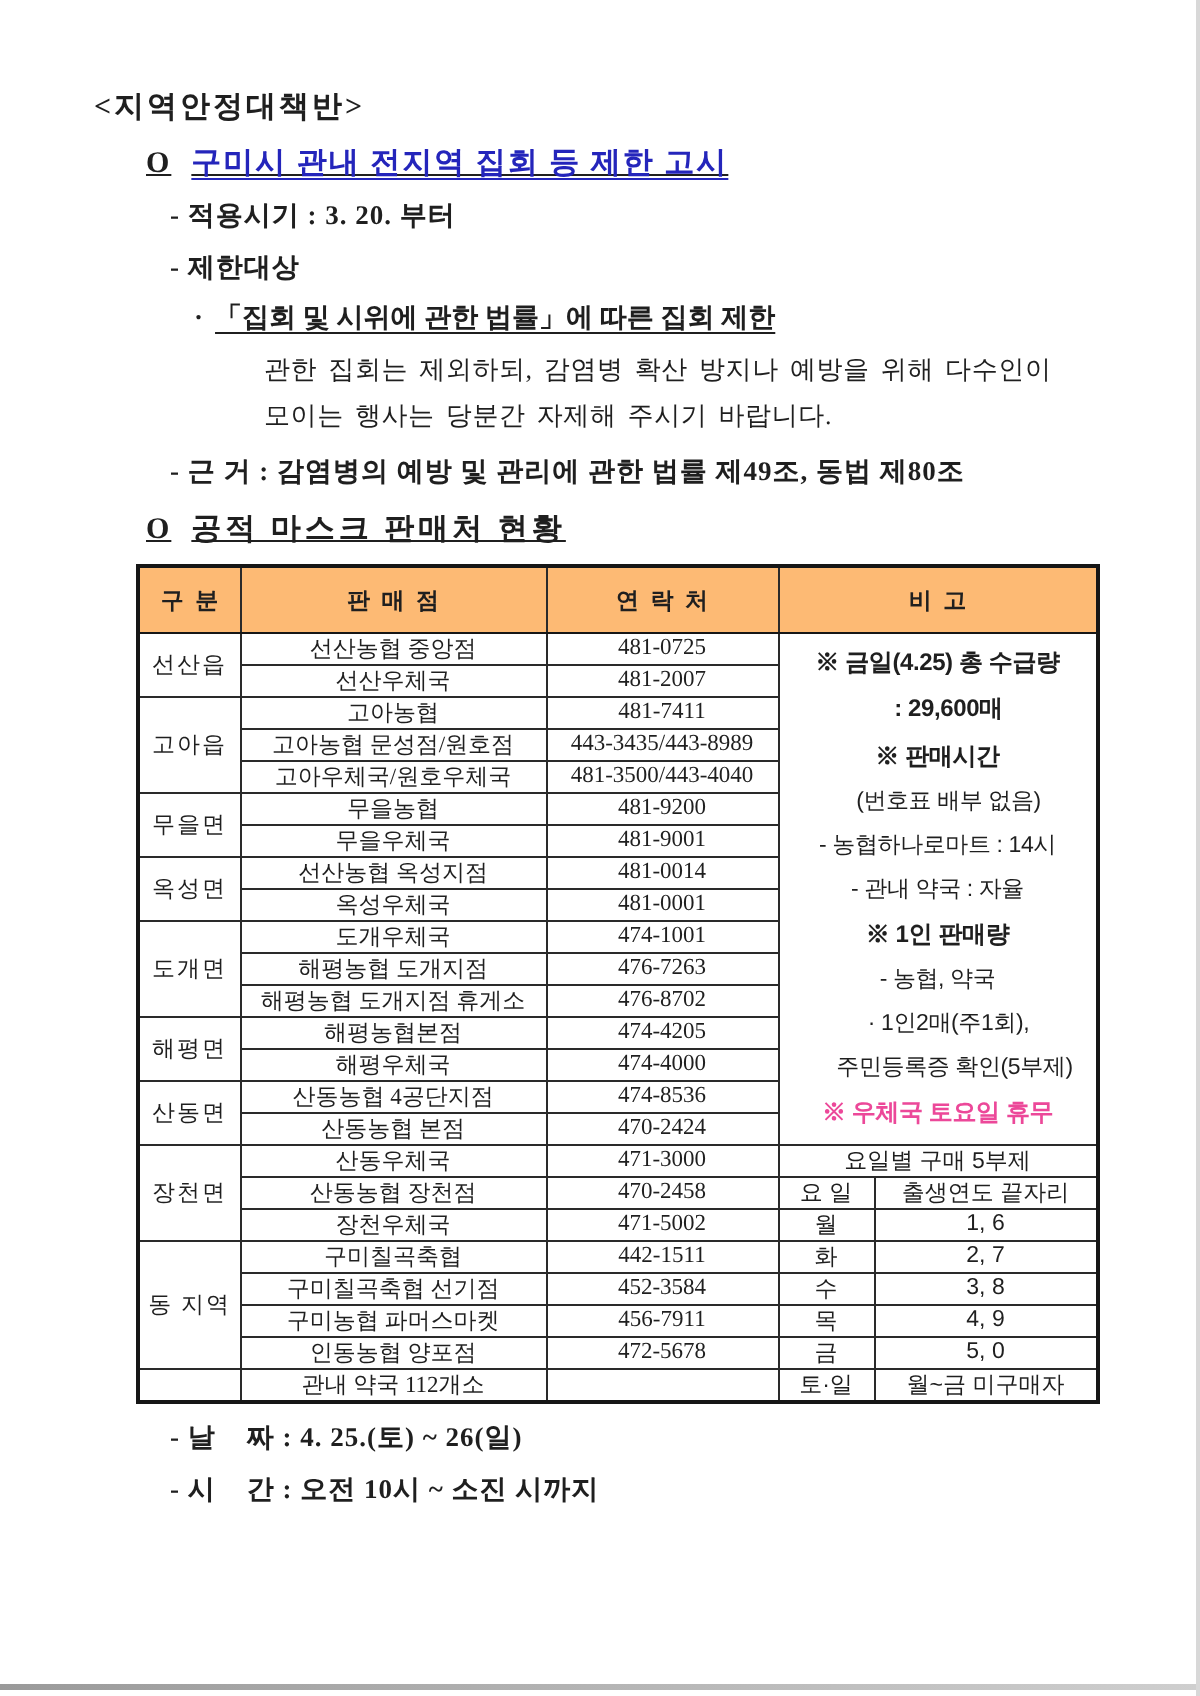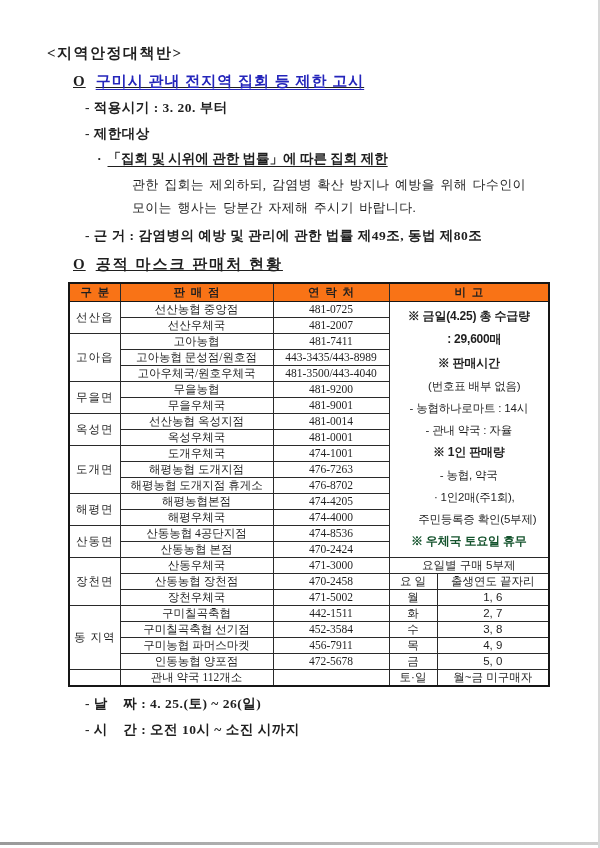--- a/index.html
+++ b/index.html
@@ -31,33 +31,33 @@
   .note-cont { margin-left:19px; }
 
   .mask-head { margin-top:10px; }
   .mask-title { letter-spacing:2px; }
 
   table.mask { border-collapse:collapse; margin:8px 0 0 21px; table-layout:fixed;
     border:2px solid #161616; }
   table.mask td, table.mask th { border:1px solid #2a2a2a; height:15px;
     text-align:center; vertical-align:middle; font-size:11.5px; font-weight:400;
     overflow:hidden; white-space:pre-wrap; padding:0 2px; }
-  table.mask th { background:#f97316; font-weight:700; font-size:11.5px;
-    height:18px; border-bottom:1.5px solid #161616; }
+  table.mask th { background:#fdba74; font-weight:700; font-size:11.5px;
+    height:33px; border-bottom:1.5px solid #161616; }
   td.region { font-size:11.5px; letter-spacing:1px; }
   td.store { text-align:left; padding-left:6px; }
   td.contact { font-family:"Liberation Serif", serif; }
   td.notes { text-align:left; vertical-align:top; padding:3px 2px 0 5px;
     font-family:"Liberation Sans", sans-serif; }
   td.notes div { line-height:1.92; letter-spacing:-0.2px; }
   .n-h  { font-size:12px; font-weight:700; }
   .n-p  { font-size:11.5px; font-weight:400; }
   .n-i1 { padding-left:11px; }
   .n-i2 { padding-left:17px; }
-  .n-red { color:#14532d; }
+  .n-red { color:#ec4899; }
   td.sub-title { font-family:"Liberation Sans", sans-serif; font-weight:700;
     font-size:11.5px; border-top:1.5px solid #161616; }
   td.sub-h, td.sub-c { font-family:"Liberation Sans", sans-serif; font-size:11px; }
 
   .trout-head { margin-top:15px; }
   .f-dash { margin:8px 0 0 38px; font-size:13.5px; font-weight:700; letter-spacing:0.5px; }
 </style>
 </head>
 <body>
 

